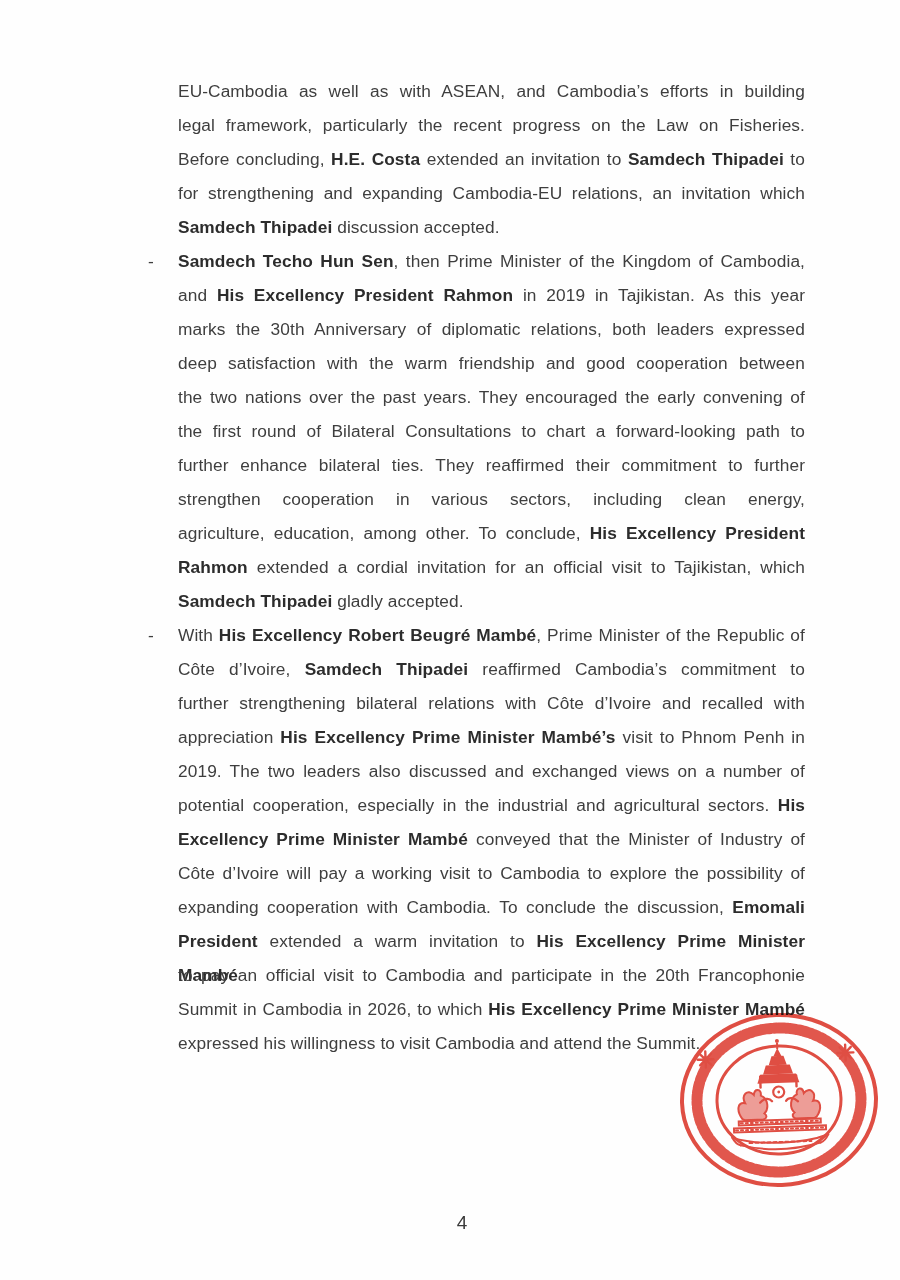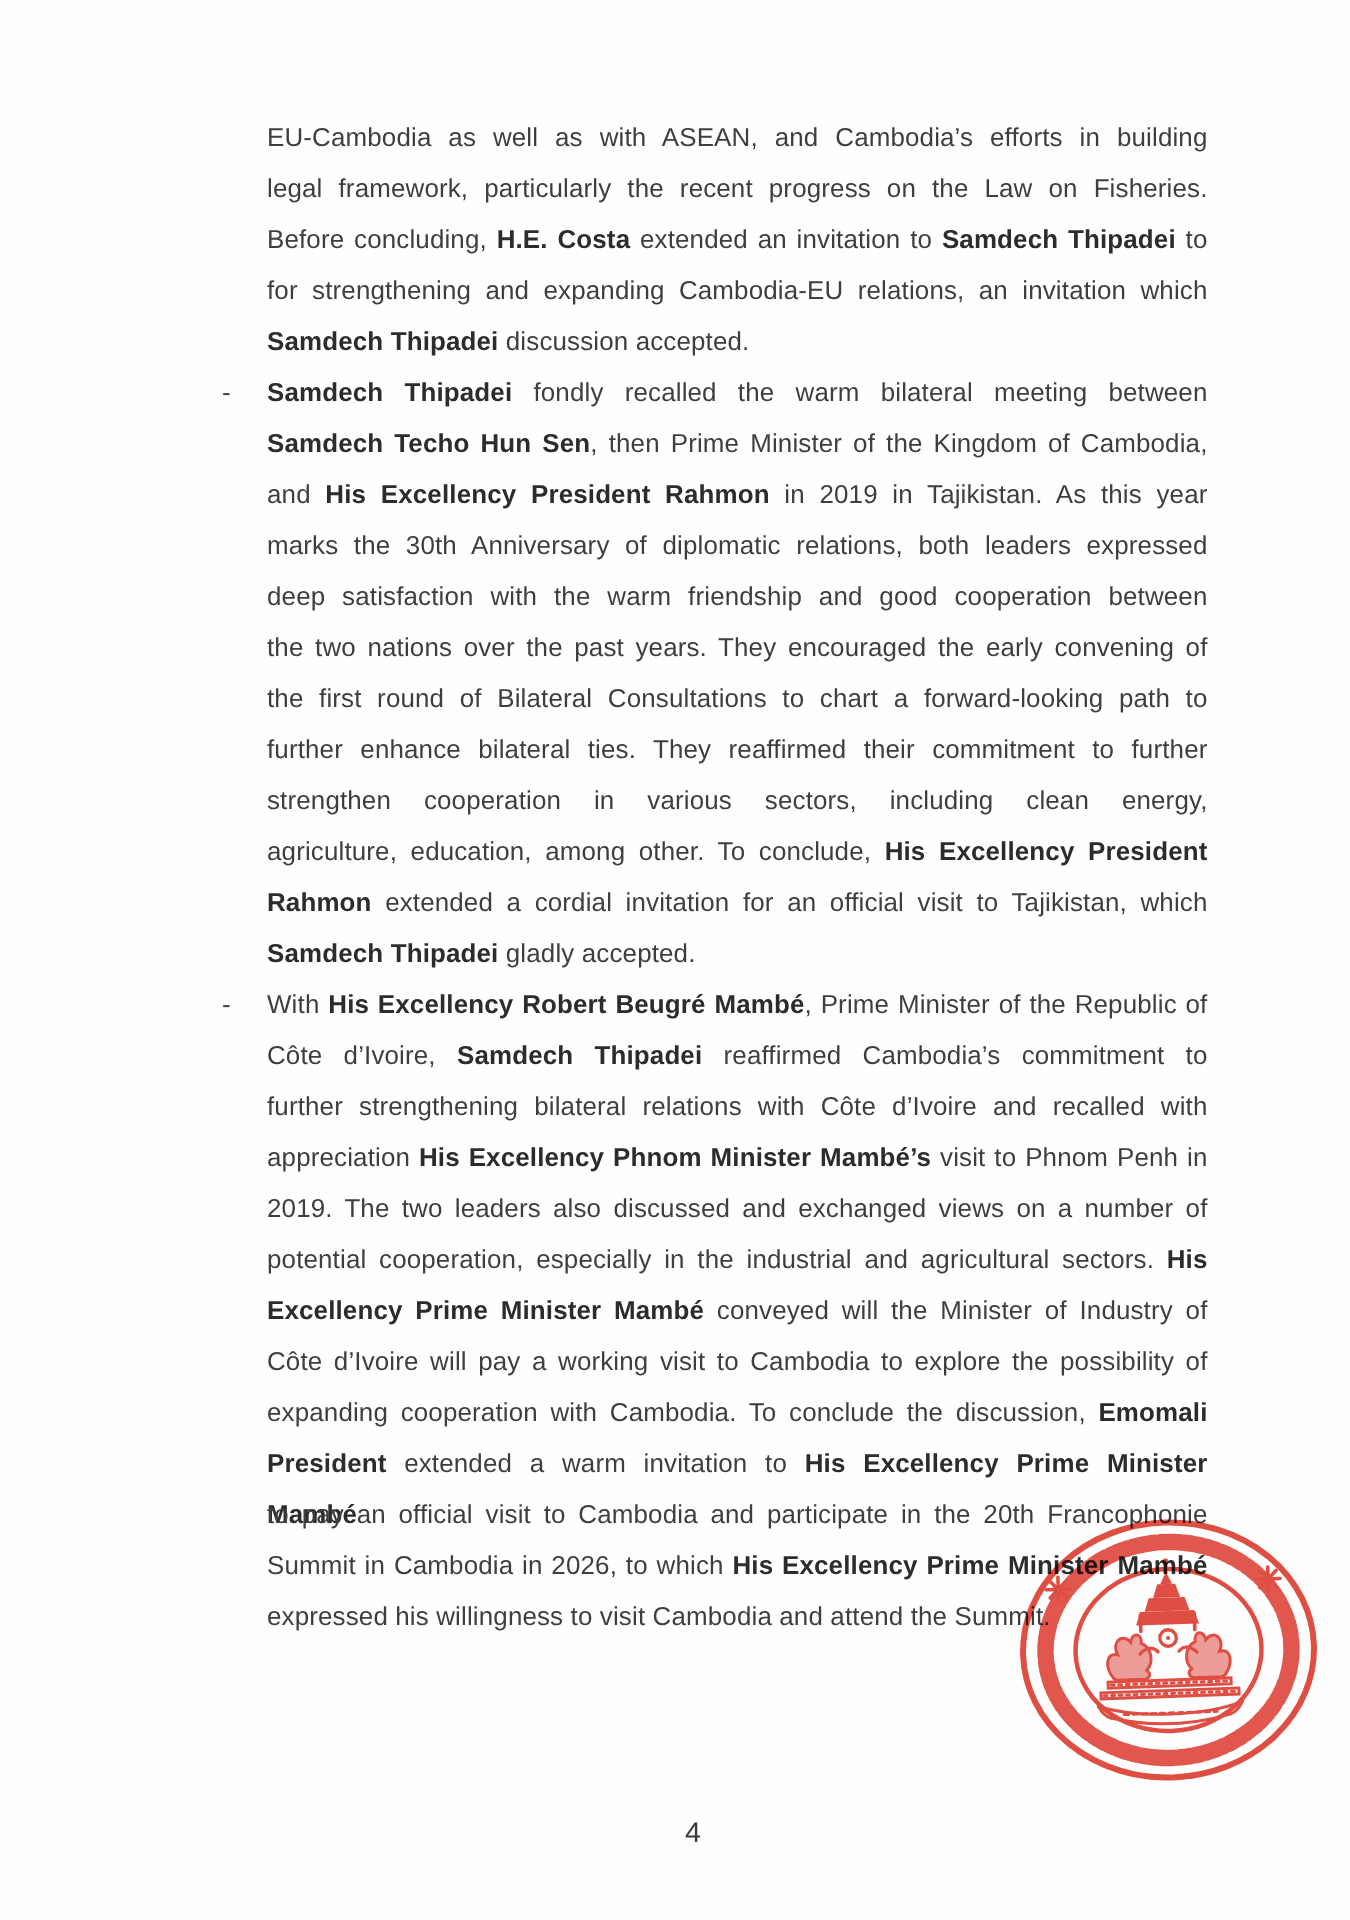--- a/index.html
+++ b/index.html
@@ -64,42 +64,41 @@
   <div class="text-block">
       <div class="para">
         <div class="line"><span>EU-Cambodia as well as with ASEAN, and Cambodia’s efforts in building</span></div>
         <div class="line"><span>legal framework, particularly the recent progress on the Law on Fisheries.</span></div>
         <div class="line"><span>Before concluding, </span><b>H.E. Costa</b><span> extended an invitation to </span><b>Samdech Thipadei</b><span> to</span></div>
         <div class="line"><span>for strengthening and expanding Cambodia-EU relations, an invitation which</span></div>
         <div class="line last"><b>Samdech Thipadei</b><span> discussion accepted.</span></div>
       </div>
       <div class="para">
         <span class="bullet">-</span>
-        <div class="line"><b>Samdech Thipadei</b><span> fondly recalled the warm bilateral meeting between</span></div>
         <div class="line"><b>Samdech Techo Hun Sen</b><span>, then Prime Minister of the Kingdom of Cambodia,</span></div>
         <div class="line"><span>and </span><b>His Excellency President Rahmon</b><span> in 2019 in Tajikistan. As this year</span></div>
         <div class="line"><span>marks the 30th Anniversary of diplomatic relations, both leaders expressed</span></div>
         <div class="line"><span>deep satisfaction with the warm friendship and good cooperation between</span></div>
         <div class="line"><span>the two nations over the past years. They encouraged the early convening of</span></div>
         <div class="line"><span>the first round of Bilateral Consultations to chart a forward-looking path to</span></div>
         <div class="line"><span>further enhance bilateral ties. They reaffirmed their commitment to further</span></div>
         <div class="line"><span>strengthen cooperation in various sectors, including clean energy,</span></div>
         <div class="line"><span>agriculture, education, among other. To conclude, </span><b>His Excellency President</b></div>
         <div class="line"><b>Rahmon</b><span> extended a cordial invitation for an official visit to Tajikistan, which</span></div>
         <div class="line last"><b>Samdech Thipadei</b><span> gladly accepted.</span></div>
       </div>
       <div class="para">
         <span class="bullet">-</span>
         <div class="line"><span>With </span><b>His Excellency Robert Beugré Mambé</b><span>, Prime Minister of the Republic of</span></div>
         <div class="line"><span>Côte d’Ivoire, </span><b>Samdech Thipadei</b><span> reaffirmed Cambodia’s commitment to</span></div>
         <div class="line"><span>further strengthening bilateral relations with Côte d’Ivoire and recalled with</span></div>
-        <div class="line"><span>appreciation </span><b>His Excellency Phnom Minister Mambé’s</b><span> visit to Phnom Penh in</span></div>
+        <div class="line"><span>appreciation </span><b>His Excellency Prime Minister Mambé’s</b><span> visit to Phnom Penh in</span></div>
         <div class="line"><span>2019. The two leaders also discussed and exchanged views on a number of</span></div>
         <div class="line"><span>potential cooperation, especially in the industrial and agricultural sectors. </span><b>His</b></div>
-        <div class="line"><b>Excellency Prime Minister Mambé</b><span> conveyed will the Minister of Industry of</span></div>
+        <div class="line"><b>Excellency Prime Minister Mambé</b><span> conveyed that the Minister of Industry of</span></div>
         <div class="line"><span>Côte d’Ivoire will pay a working visit to Cambodia to explore the possibility of</span></div>
         <div class="line"><span>expanding cooperation with Cambodia. To conclude the discussion, </span><b>Emomali</b></div>
         <div class="line"><b>President</b><span> extended a warm invitation to </span><b>His Excellency Prime Minister Mambé</b></div>
         <div class="line"><span>to pay an official visit to Cambodia and participate in the 20th Francophonie</span></div>
         <div class="line"><span>Summit in Cambodia in 2026, to which </span><b>His Excellency Prime Minister Mambé</b></div>
         <div class="line last"><span>expressed his willingness to visit Cambodia and attend the Summit.</span></div>
       </div>
     </div>
 
   <div class="stamp">

